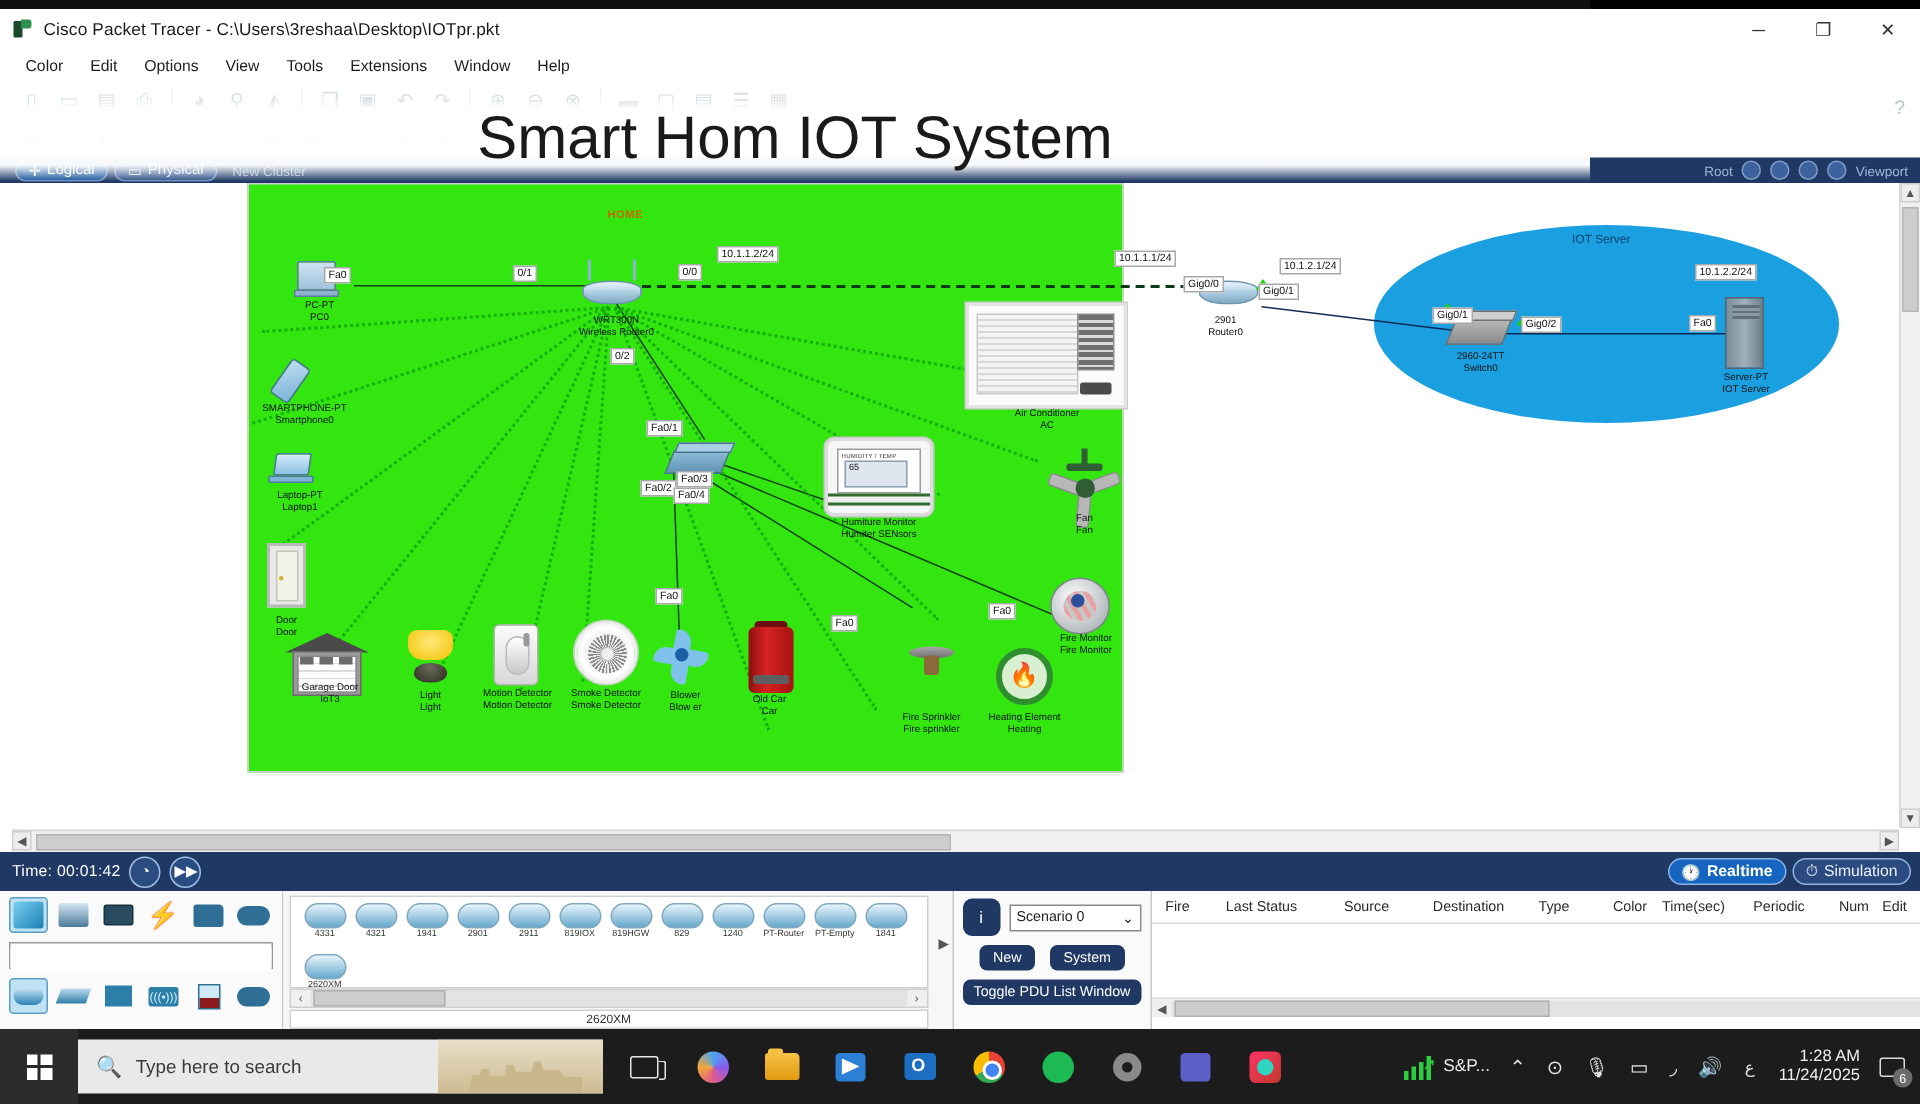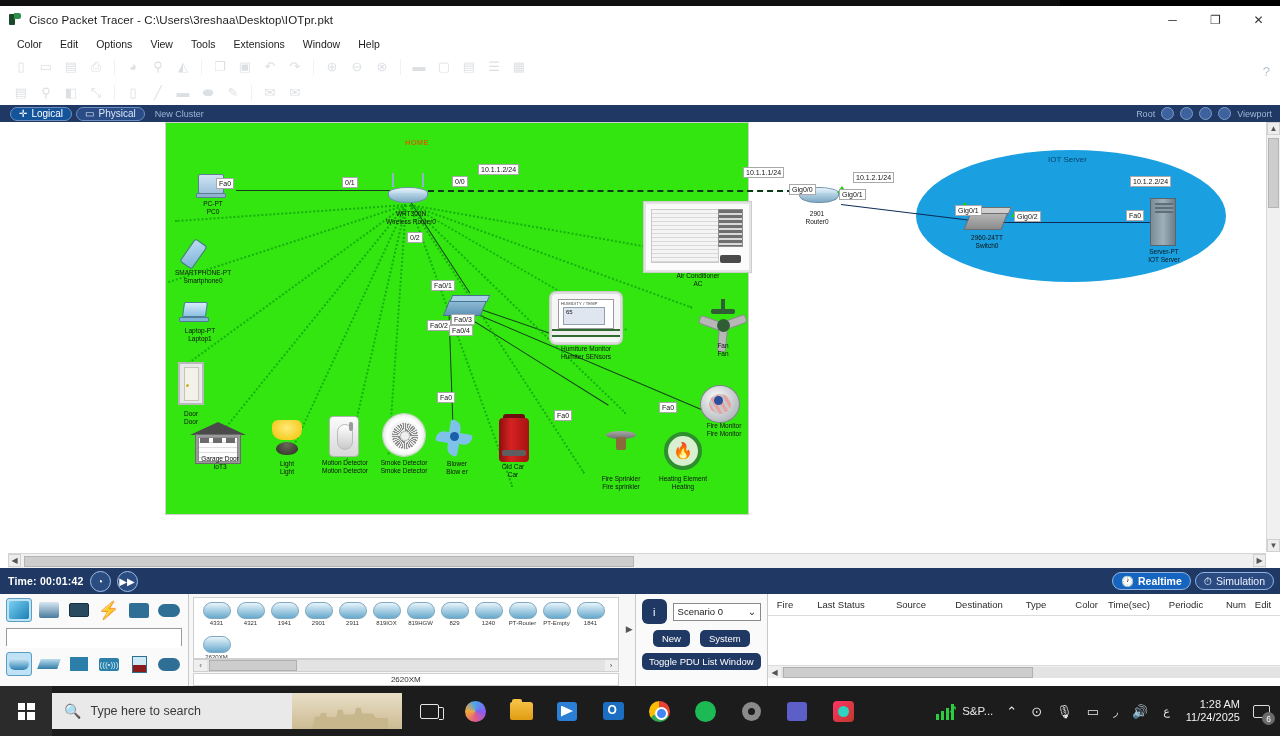--- a/index.html
+++ b/index.html
@@ -292,21 +292,21 @@
   .ws-vthumb { position: absolute; left: 1px; top: 2px; width: 11px; height: 70px; background: #cdcdcd; border: 1px solid #b4b4b4; }
   .ws-arrow { position: absolute; width: 13px; height: 13px; display: flex; align-items: center; justify-content: center; font-size: 8px; color: #555; background: #ededed; border: 1px solid #d0d0d0; }
   .ws-hscroll { position: absolute; left: 8px; right: 14px; bottom: 0; height: 15px; background: #f0f0f0; border-top: 1px solid #d6d6d6; }
   .ws-hthumb { position: absolute; left: 16px; top: 2px; width: 610px; height: 11px; background: #cdcdcd; border: 1px solid #b4b4b4; }
 
   
   .timebar {
     height: 26px; background: #1f3864; display: flex; align-items: center;
     padding: 0 8px; position: relative; flex: 0 0 auto;
   }
-  .timebar .time-txt { font-size: 10.5px; color: #fff; font-weight: bold; letter-spacing: .2px; }
+  .timebar .time-txt { font-size: 10.5px; color: #fff; font-weight: normal; letter-spacing: .2px; }
   .circbtn {
     width: 21px; height: 21px; border-radius: 50%; border: 1.5px solid #9fc0e8;
     background: #2b4c80; color: #fff; display: flex; align-items: center; justify-content: center;
     font-size: 10px; margin-left: 6px;
   }
   .mode-right { position: absolute; right: 6px; display: flex; gap: 4px; }
   .mode-pill {
     display: flex; align-items: center; gap: 4px; height: 18px; padding: 0 8px;
     border-radius: 9px; border: 1px solid #8fb4e2; font-size: 10.5px; color: #eaf2ff;
     background: #2a4a80;
@@ -984,20 +984,21 @@
         <div class="pdu-hscroll">
           <div class="ms-arrow">◀</div>
           <div class="ms-track">
             <div class="ms-thumb" style="width:250px;"></div>
           </div>
         </div>
       </div>
     </div>
   </div>
 
+  <div class="overlay-title">Smart Hom IOT System</div>
 
 
   <div class="taskbar">
     <div class="start">
       <div class="win-grid">
           <span></span>
           <span></span>
           <span></span>
           <span></span>
         </div>

